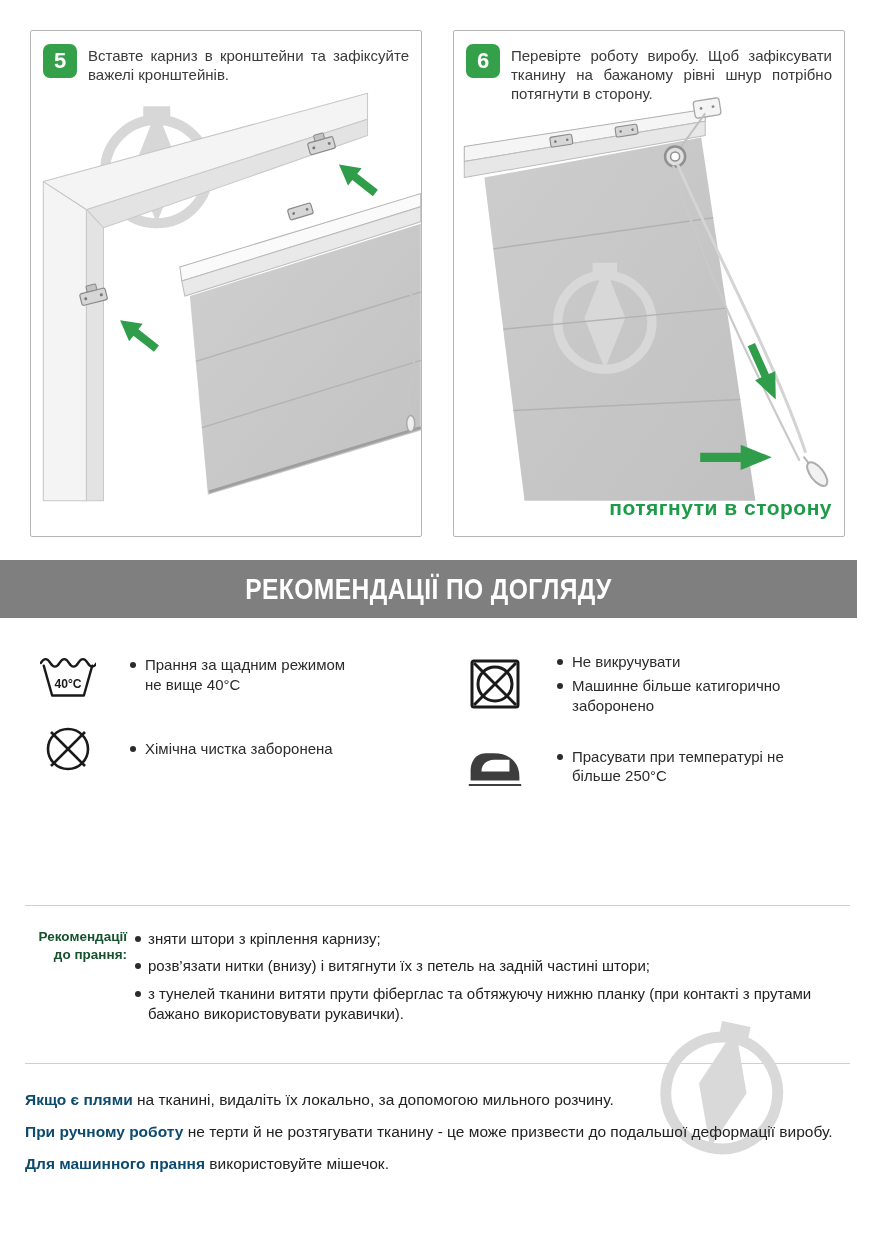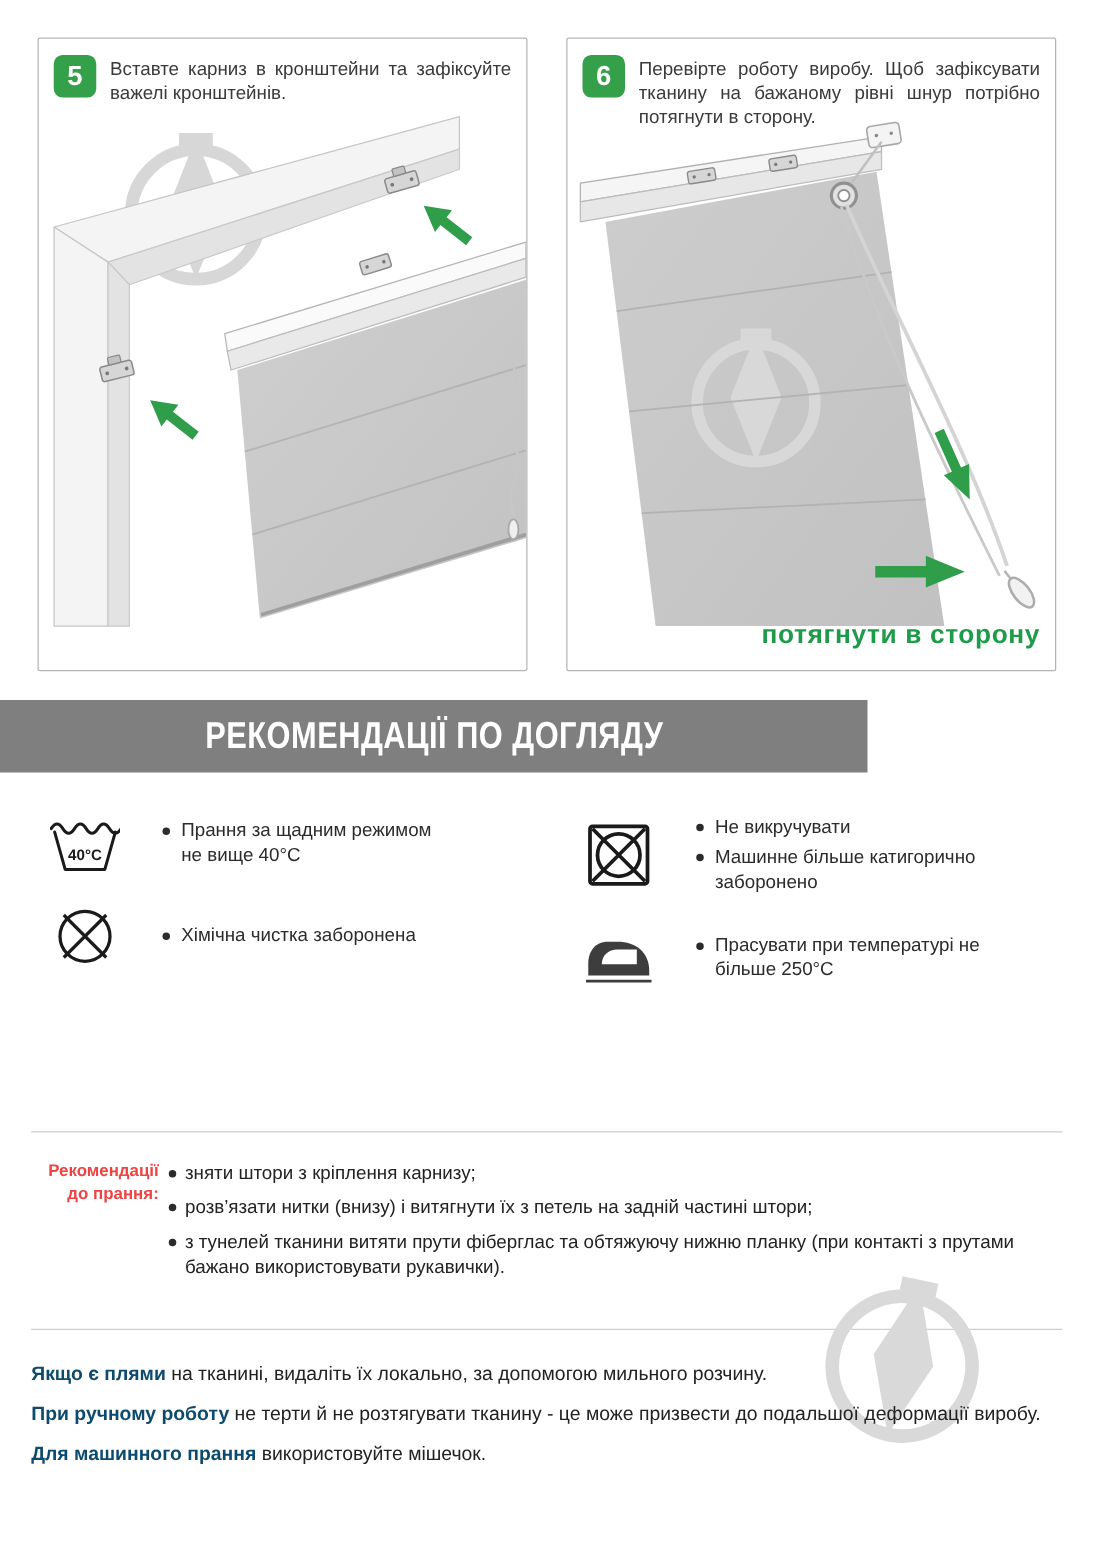--- a/index.html
+++ b/index.html
@@ -11,40 +11,40 @@
   .panels{position:absolute;top:30px;left:30px;width:815px;display:flex;justify-content:space-between;}
   .panel{width:390px;height:505px;border:1px solid #b5b5b5;border-radius:2px;position:relative;overflow:hidden;background:#fff;}
   .panel-head{position:relative;z-index:3;display:flex;align-items:flex-start;gap:11px;padding:13px 12px 0 12px;}
   .step-badge{flex:0 0 auto;width:34px;height:34px;border-radius:7px;background:#35a04a;color:#fff;
     font-size:22px;font-weight:bold;display:flex;align-items:center;justify-content:center;}
   .step-text{margin:2px 0 0;font-size:15px;line-height:1.28;color:#3a3a3a;text-align:justify;}
   .illus{position:absolute;left:0;top:0;width:100%;height:100%;z-index:1;}
   .pull-label{position:absolute;right:12px;bottom:16px;z-index:4;color:#1d9b48;font-weight:bold;
     font-size:21px;letter-spacing:.5px;}
   
-  .care-banner{position:absolute;top:560px;left:0;width:694px;height:58px;background:#7f7f7f;
+  .care-banner{position:absolute;top:560px;left:0;width:857px;height:58px;background:#7f7f7f;
     display:flex;align-items:center;justify-content:center;}
   .care-banner .title{color:#fff;font-size:30px;font-weight:bold;letter-spacing:.5px;
     transform:scaleX(.82);white-space:nowrap;}
   
   .care-section{position:absolute;top:648px;left:40px;width:805px;display:flex;z-index:1;}
   .care-col{width:400px;display:flex;flex-direction:column;}
   .care-col.right{padding-left:27px;width:373px;}
   .care-row{display:flex;align-items:center;margin-bottom:20px;min-height:54px;}
   .care-icon{width:56px;height:54px;flex:none;display:flex;align-items:center;justify-content:center;}
   .care-bullets{margin:0 0 0 34px;padding:0;list-style:none;}
   .care-bullets li{position:relative;padding-left:15px;font-size:15px;line-height:1.32;color:#2b2b2b;margin:4px 0;}
   .care-bullets li::before{content:"";position:absolute;left:0;top:7px;width:6px;height:6px;border-radius:50%;background:#2b2b2b;}
   .w215{max-width:215px;} .w235{max-width:235px;} .w230{max-width:230px;}
   
   .divider{position:absolute;left:25px;right:25px;border-top:1px solid #cfcfcf;height:0;}
   .divider.first{top:905px;} .divider.second{top:1063px;}
   
   .washing{position:absolute;top:928px;left:25px;width:825px;display:flex;z-index:1;}
-  .washing-label{width:102px;flex:none;text-align:right;font-weight:bold;font-size:13.5px;line-height:1.3;color:#ef4444;}
+  .washing-label{width:102px;flex:none;text-align:right;font-weight:bold;font-size:13.5px;line-height:1.3;color:#14532d;}
   .washing-bullets{margin:1px 0 0 8px;padding:0;list-style:none;flex:1;}
   .washing-bullets li{position:relative;padding-left:13px;font-size:15px;line-height:1.35;color:#222;margin-bottom:7px;}
   .washing-bullets li::before{content:"";position:absolute;left:0;top:7px;width:6px;height:6px;border-radius:50%;background:#2b2b2b;}
   
   .footer-notes{position:absolute;top:1090px;left:25px;width:825px;z-index:2;}
   .footer-notes p{margin:0 0 12px;font-size:15.5px;line-height:1.3;color:#222;}
   .footer-notes strong{color:#0c4a6e;}
   
   .wm-bottom{position:absolute;left:648px;top:1008px;width:150px;height:158px;transform:rotate(12deg);z-index:0;color:#d9d9d9;}
   .arrow{fill:#2f9d4a;}

